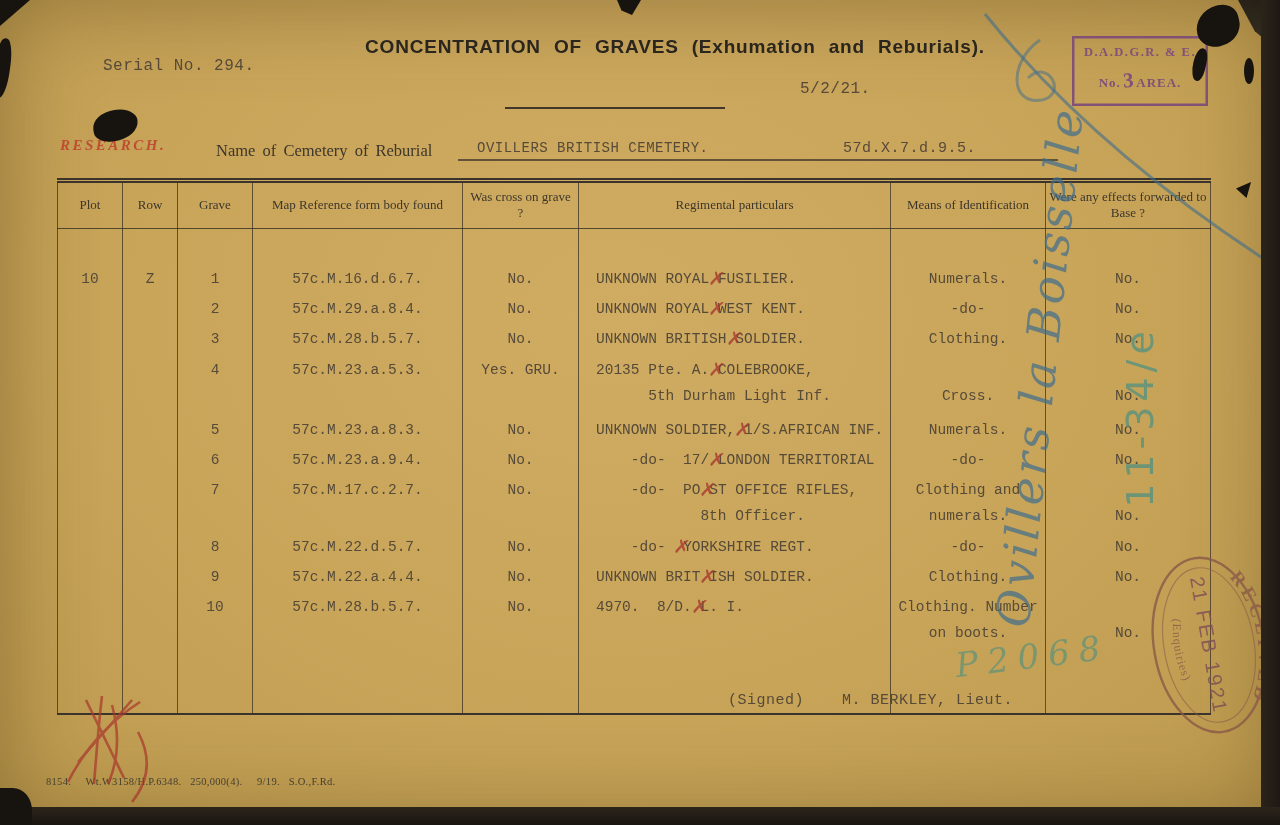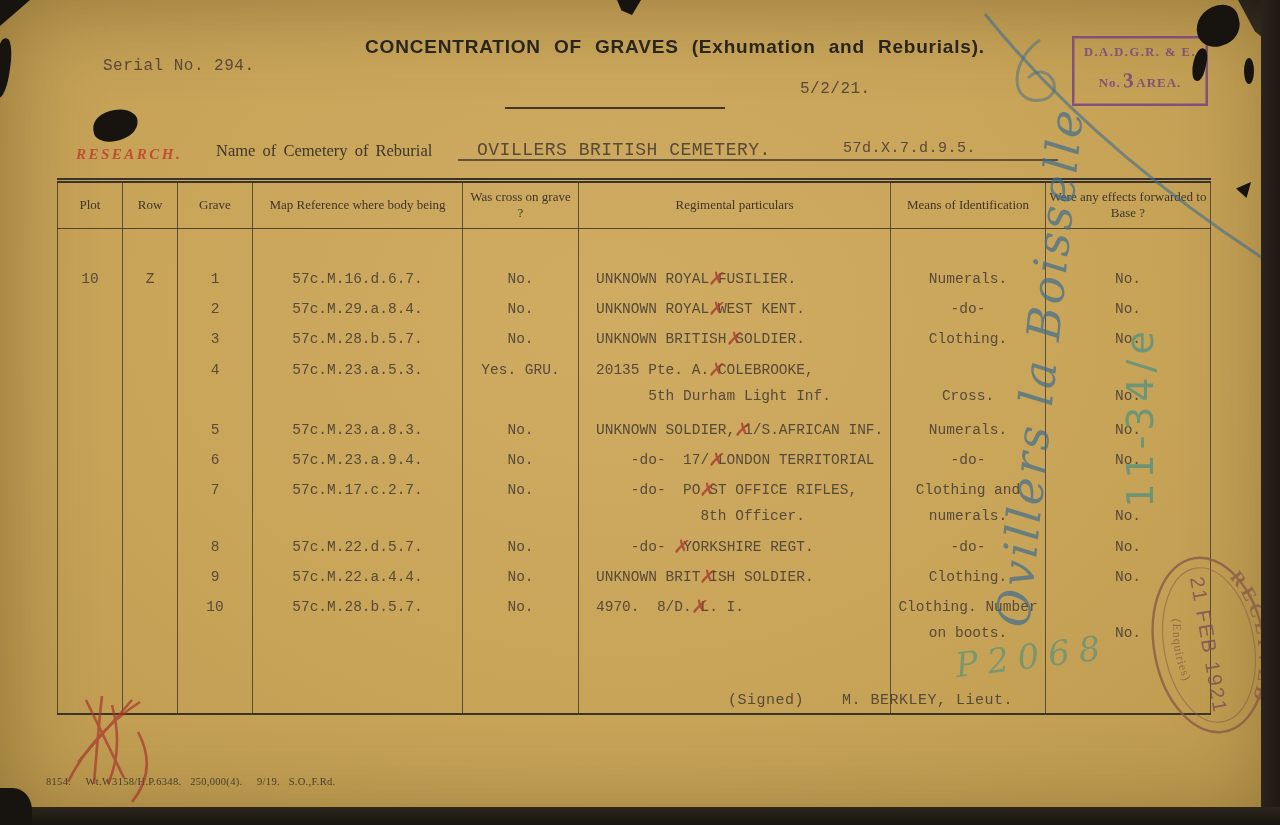--- a/index.html
+++ b/index.html
@@ -8,23 +8,23 @@
   .mono{font-family:"Liberation Mono","DejaVu Sans Mono",monospace;color:#584a38;letter-spacing:.5px;}
   .serif{font-family:"Liberation Serif","DejaVu Serif",serif;color:#3d362b;}
   .sans{font-family:"Liberation Sans","DejaVu Sans",sans-serif;}
 
   
   #serial{left:103px;top:57px;font-size:16px;}
   #title{left:330px;top:36px;width:690px;text-align:center;font-size:19px;font-weight:bold;color:#2a251d;letter-spacing:.8px;word-spacing:7px;}
   #subtitle{left:470px;top:80px;width:290px;text-align:center;font-size:21px;font-weight:bold;color:#2a251d;letter-spacing:3px;word-spacing:12px;}
   #subtitle-rule{left:505px;top:107px;width:220px;height:2px;background:#2a251d;opacity:.85;}
   #form-date{left:800px;top:80px;font-size:16px;}
-  #research{left:60px;top:146px;font-size:15px;font-style:italic;color:#bf4f33;letter-spacing:2.5px;font-weight:bold;margin-left:16px;}
+  #research{left:60px;top:137px;font-size:15px;font-style:italic;color:#bf4f33;letter-spacing:2.5px;font-weight:bold;}
   #cem-label{left:216px;top:141px;font-size:16.5px;word-spacing:3px;}
-  #cem-name{left:477px;top:140px;font-size:18px;}
+  #cem-name{left:477px;top:140px;font-size:14px;}
   #cem-ref{left:843px;top:140px;font-size:15px;}
   #cem-underline{left:458px;top:159px;width:600px;height:1.5px;background:#453d2f;opacity:.8;}
 
   
   #area-stamp{left:1072px;top:36px;width:132px;height:66px;border:2px solid #7d4b7a;box-shadow:inset 0 0 0 1px rgba(125,75,122,.5);color:#7d4b7a;text-align:center;opacity:.92;}
   #area-stamp .l1{margin-top:7px;font-size:12.5px;font-weight:bold;letter-spacing:1.5px;}
   #area-stamp .l2{margin-top:8px;font-size:13px;font-weight:bold;letter-spacing:1px;}
   #area-stamp .big3{font-size:21px;display:inline-block;transform:rotate(-4deg);margin:0 2px;}
 
   
@@ -96,21 +96,21 @@
         <col style="width:116px">
           <col style="width:312px">
           <col style="width:155px">
           <col style="width:165px">
       </colgroup>
       <thead>
           <tr id="hdr-row">
             <th>Plot</th>
             <th>Row</th>
             <th>Grave</th>
-            <th>Map Reference where body being</th>
+            <th>Map Reference form body found</th>
             <th>Was cross on grave ?</th>
             <th>Regimental particulars</th>
             <th>Means of Identification</th>
             <th>Were any effects forwarded to Base ?</th>
           </tr>
         </thead>
       <tbody id="tbl-body">
           <tr style="height: 44px;">
             <td></td>
             <td></td>

